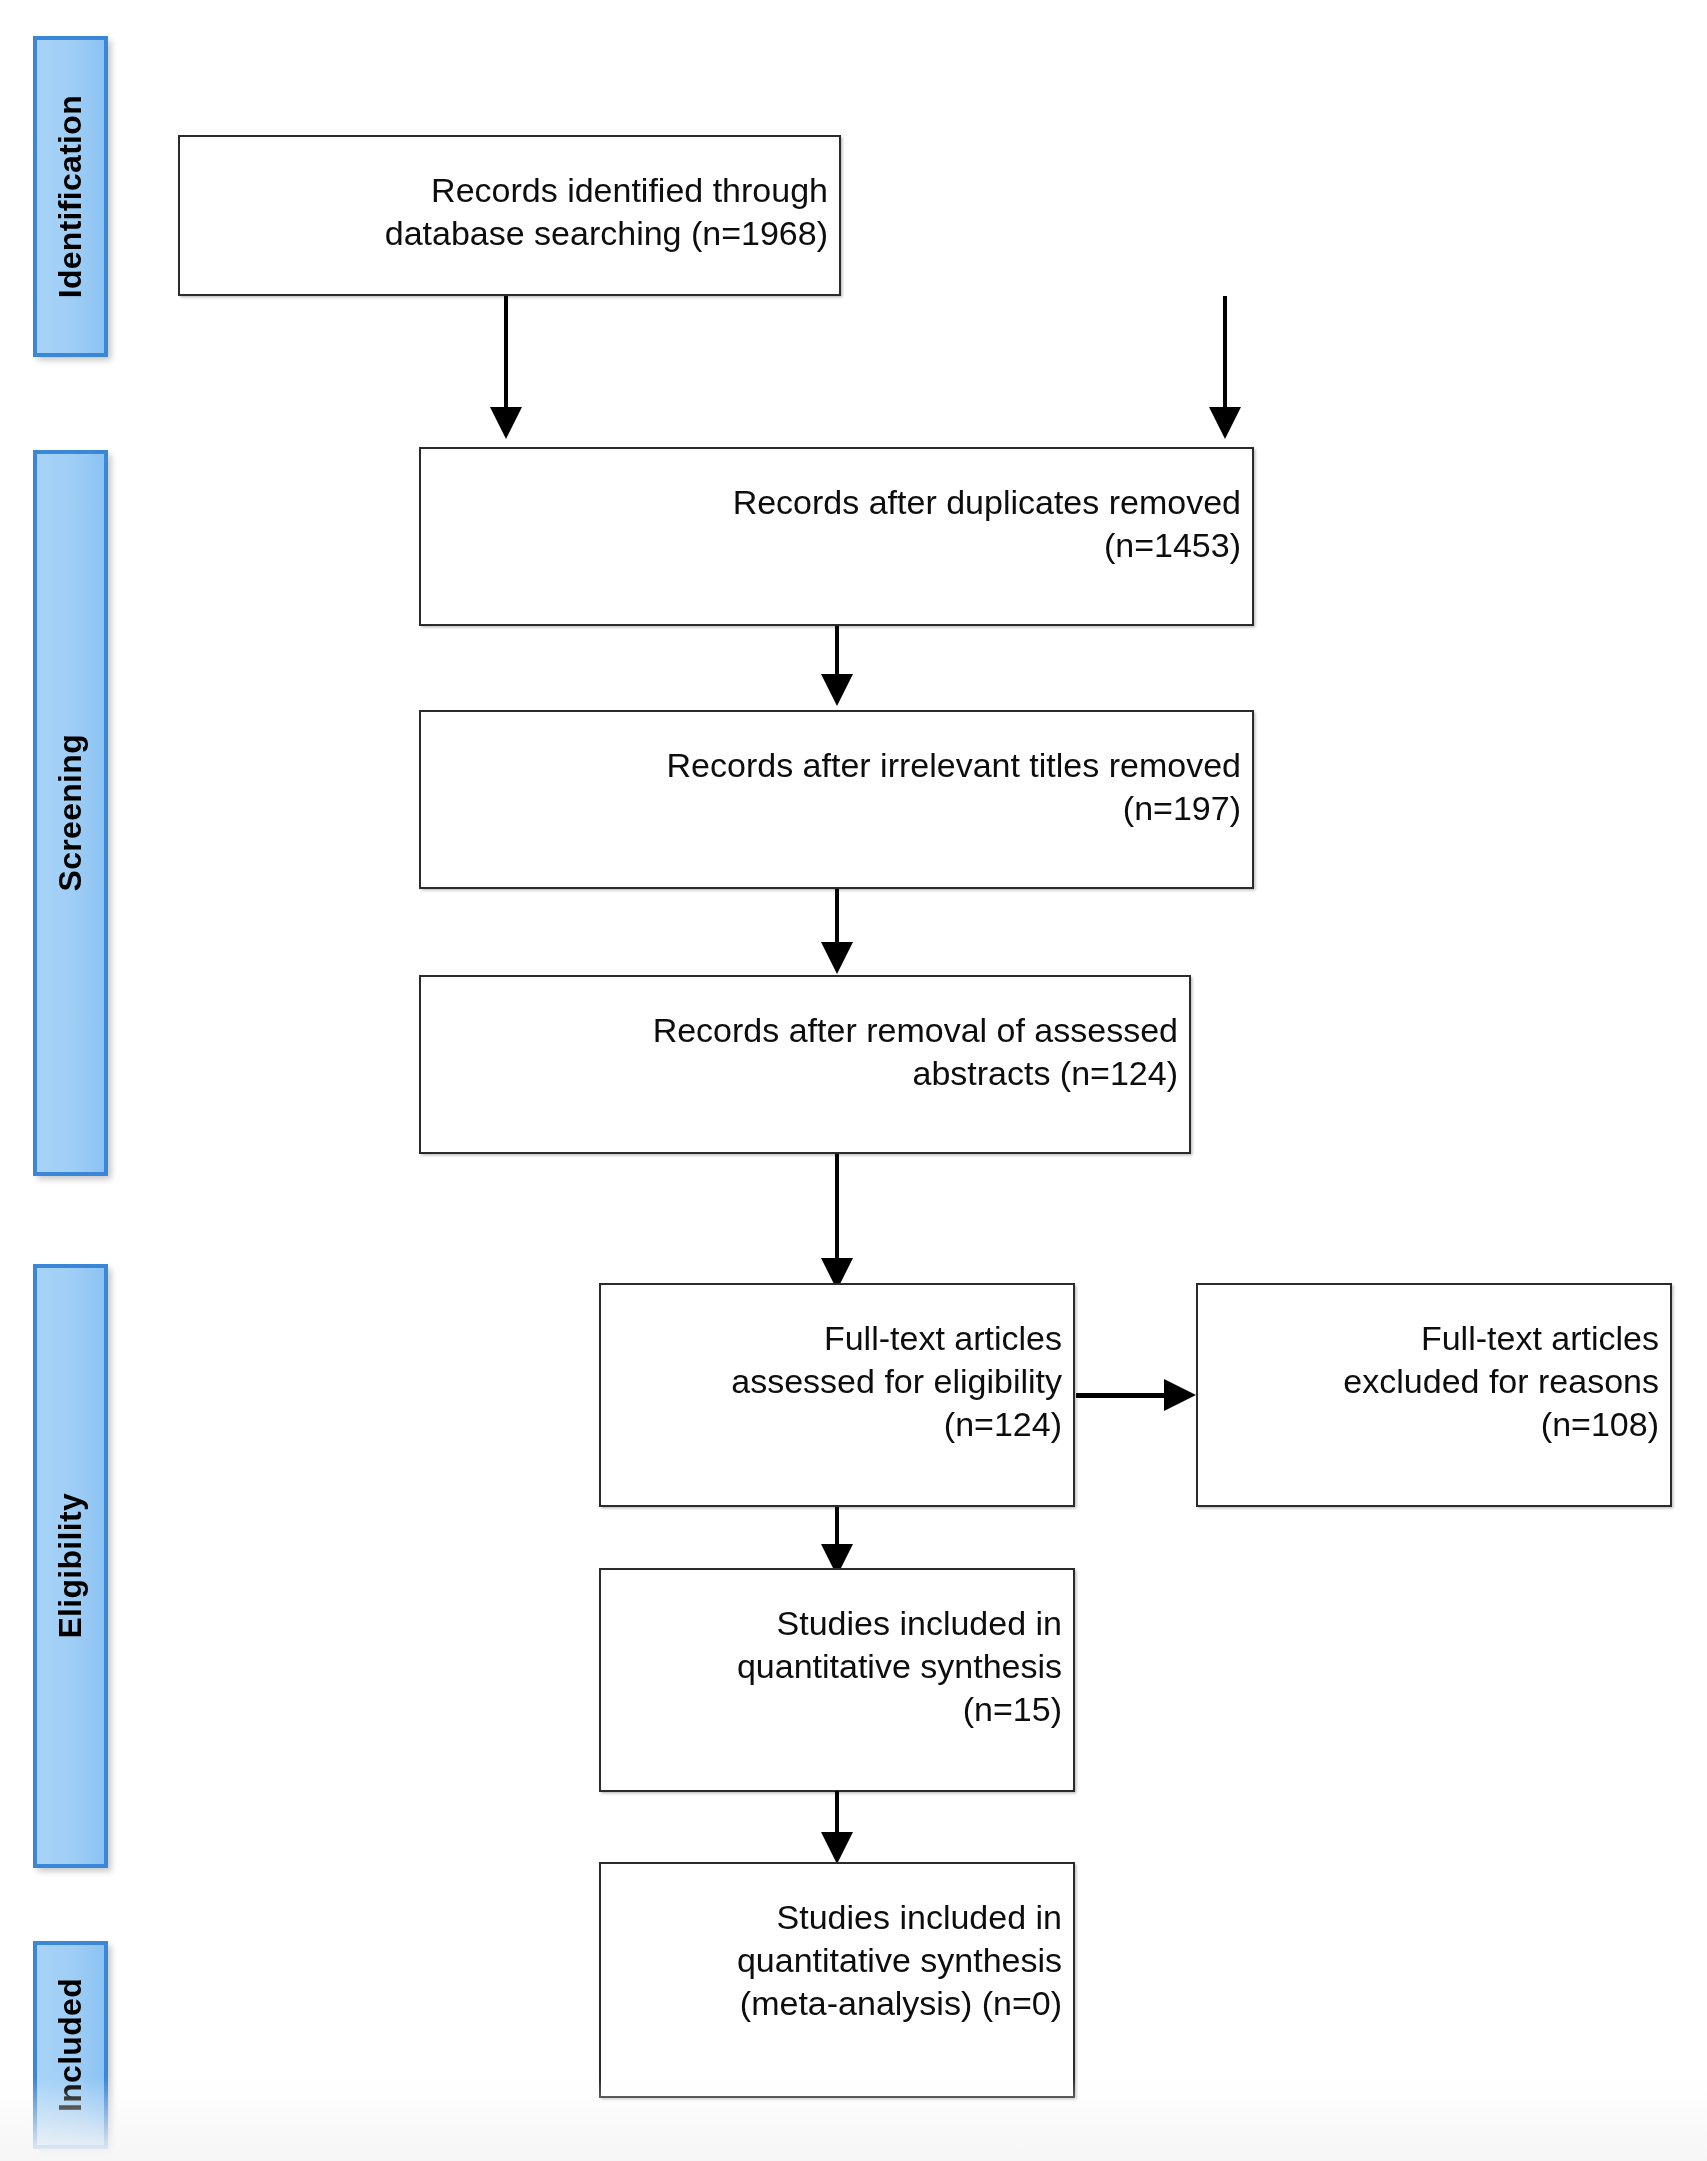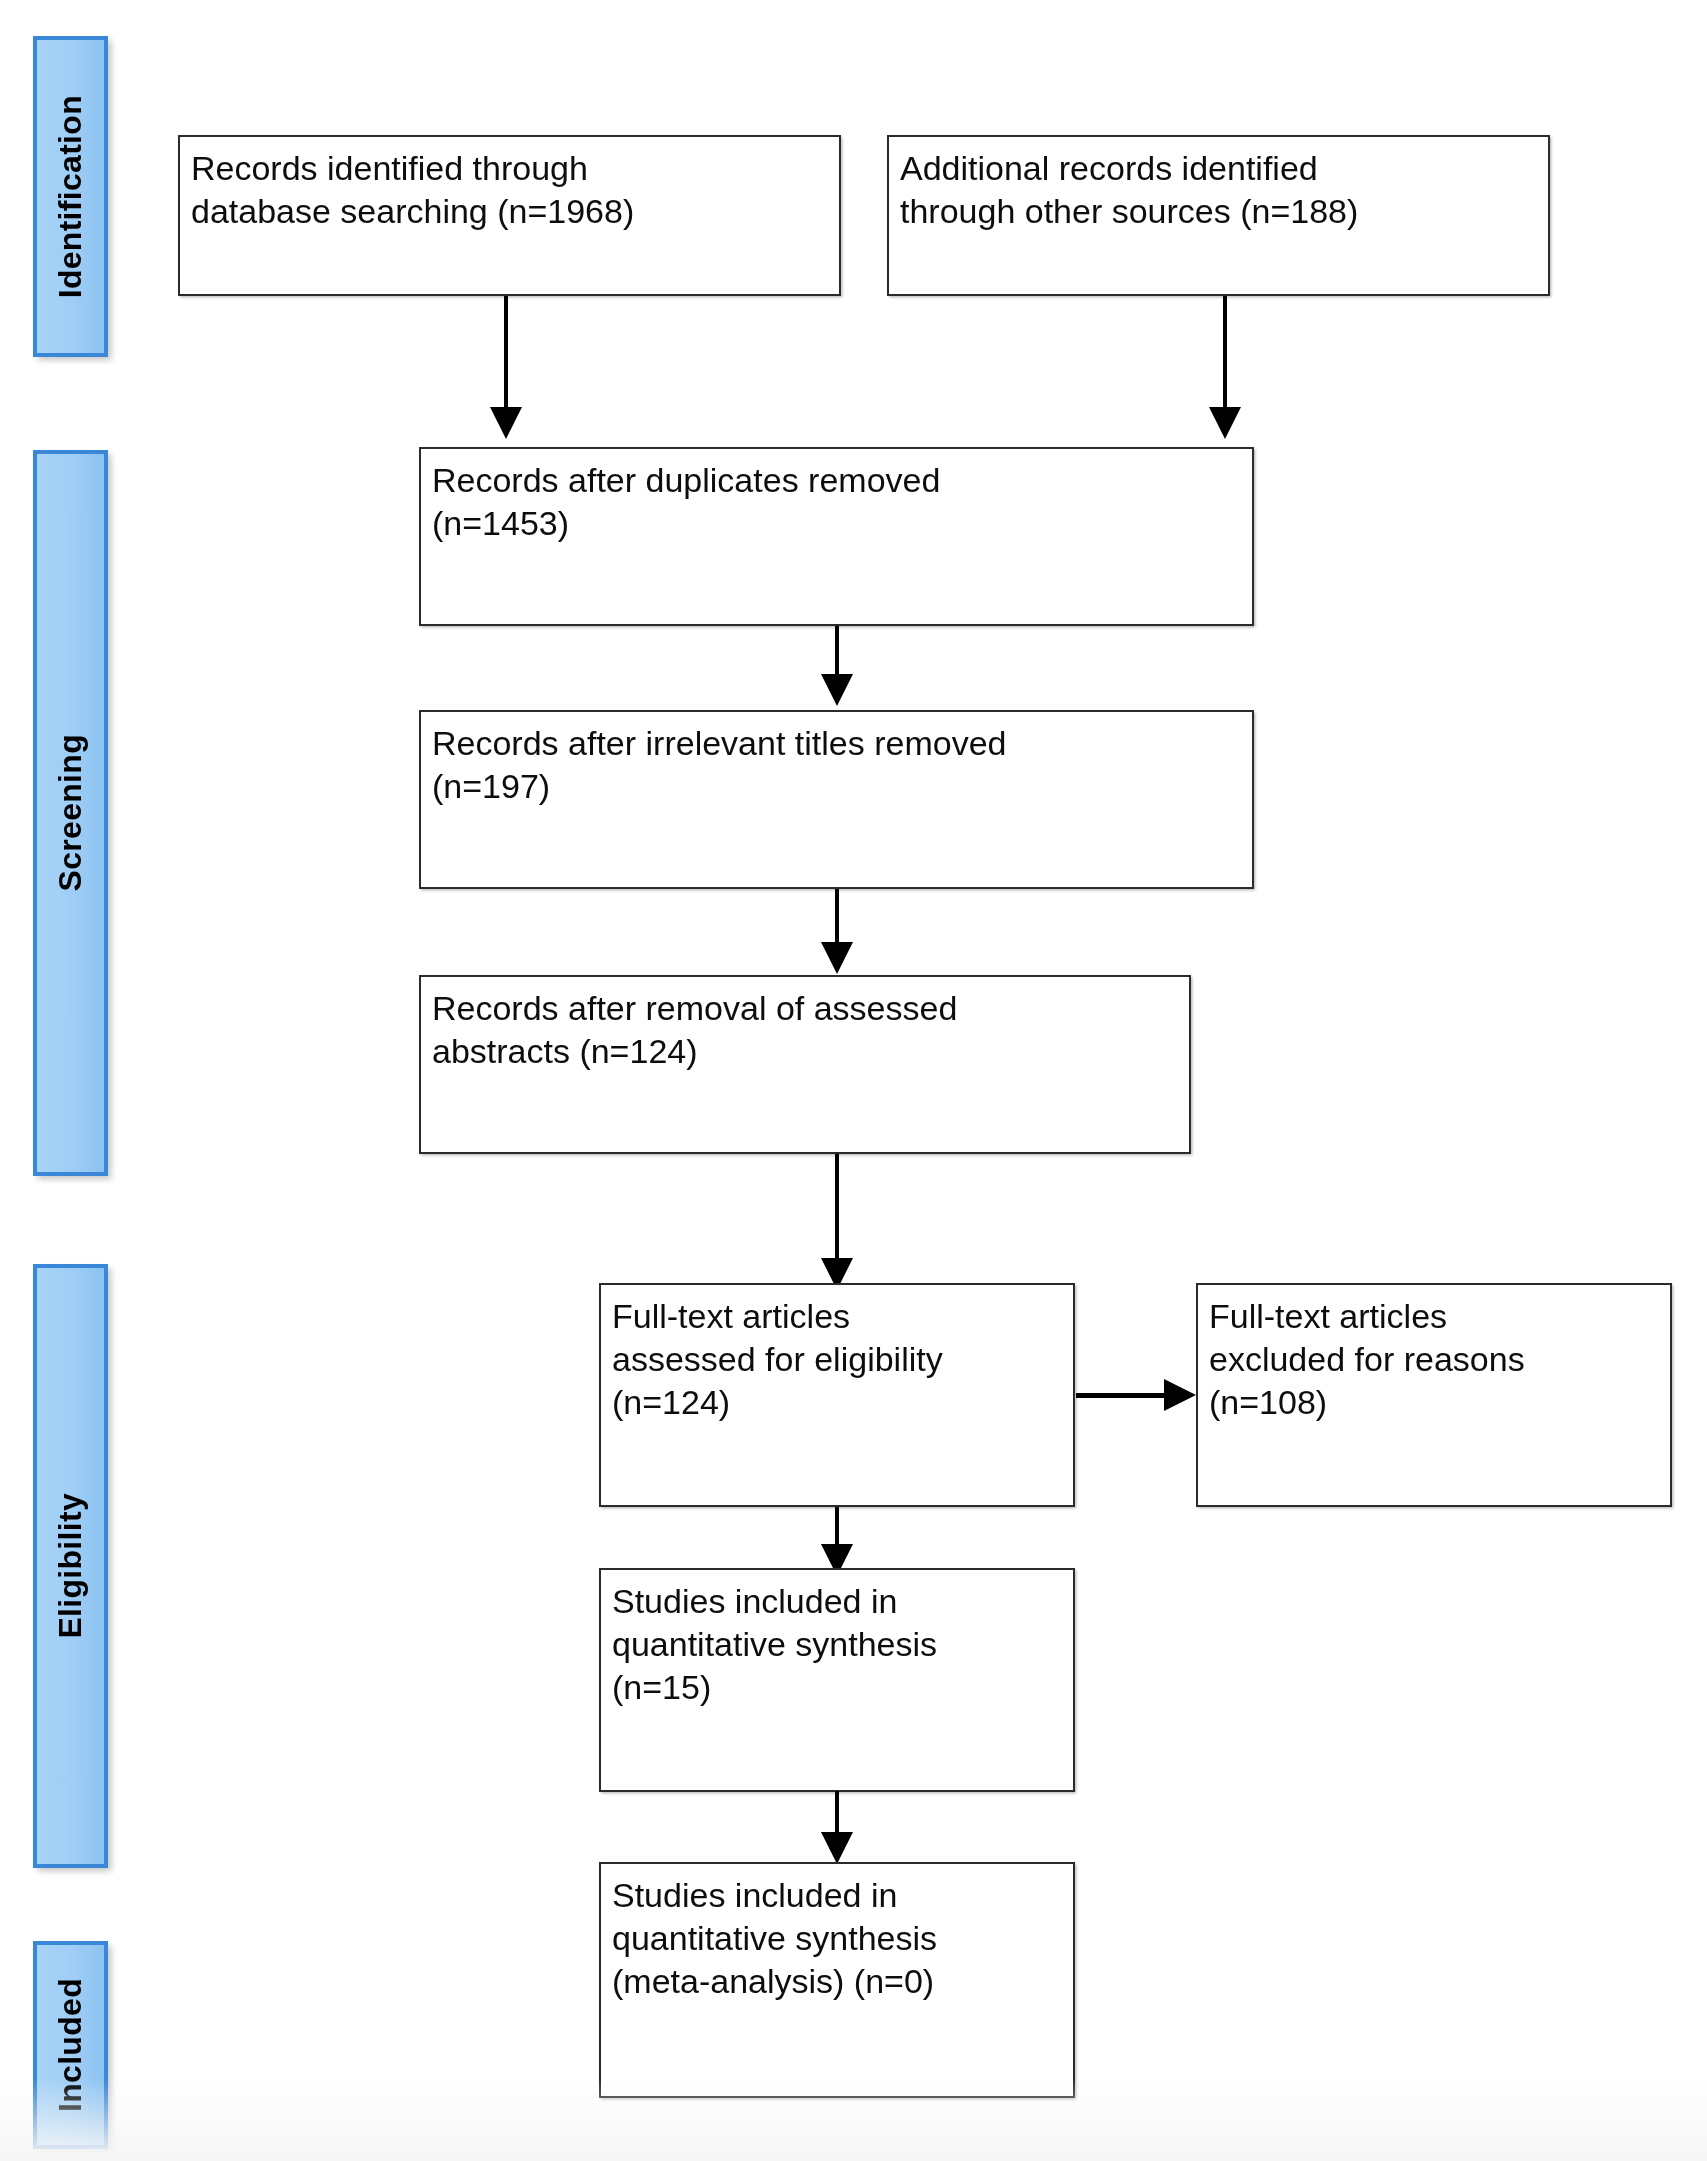--- a/index.html
+++ b/index.html
@@ -39,22 +39,22 @@
     white-space: nowrap;
   }
 
   
   .flow-box {
     position: absolute;
     box-sizing: border-box;
     border: 2.8px solid #2b2b2b;
     background: #ffffff;
     box-shadow: 2.1px 2.1px 2.8px rgba(0,0,0,0.30);
-    padding-top: 10px;
-    text-align: left;
+    padding-top: 32px;
+    text-align: right;
   }
   .flow-box .box-text {
     display: block;
     font-size: 34px;
     line-height: 1.27;
     color: #0d0d0d;
     padding: 0 11px;
     white-space: pre-line;
   }
 
@@ -116,24 +116,20 @@
 
   <div class="stage-bar" style="left:33px; top:1941px; width:75px; height:208px;">
     <span class="stage-label">Included</span>
   </div>
 
   <div class="flow-box" style="left:178px; top:135px; width:663px; height:161px;">
     <span class="box-text">Records identified through
 database searching (n=1968)</span>
   </div>
 
-  <div class="flow-box" style="left:887px; top:135px; width:663px; height:161px;">
-    <span class="box-text">Additional records identified
-through other sources (n=188)</span>
-  </div>
 
   <div class="vline" style="left:504px; top:296px; height:114px;"></div>
   <div class="arrow-down" style="left:490px; top:407px;"></div>
 
   <div class="vline" style="left:1223px; top:296px; height:114px;"></div>
   <div class="arrow-down" style="left:1209px; top:407px;"></div>
 
   <div class="flow-box" style="left:419px; top:447px; width:835px; height:179px;">
     <span class="box-text">Records after duplicates removed
 (n=1453)</span>

